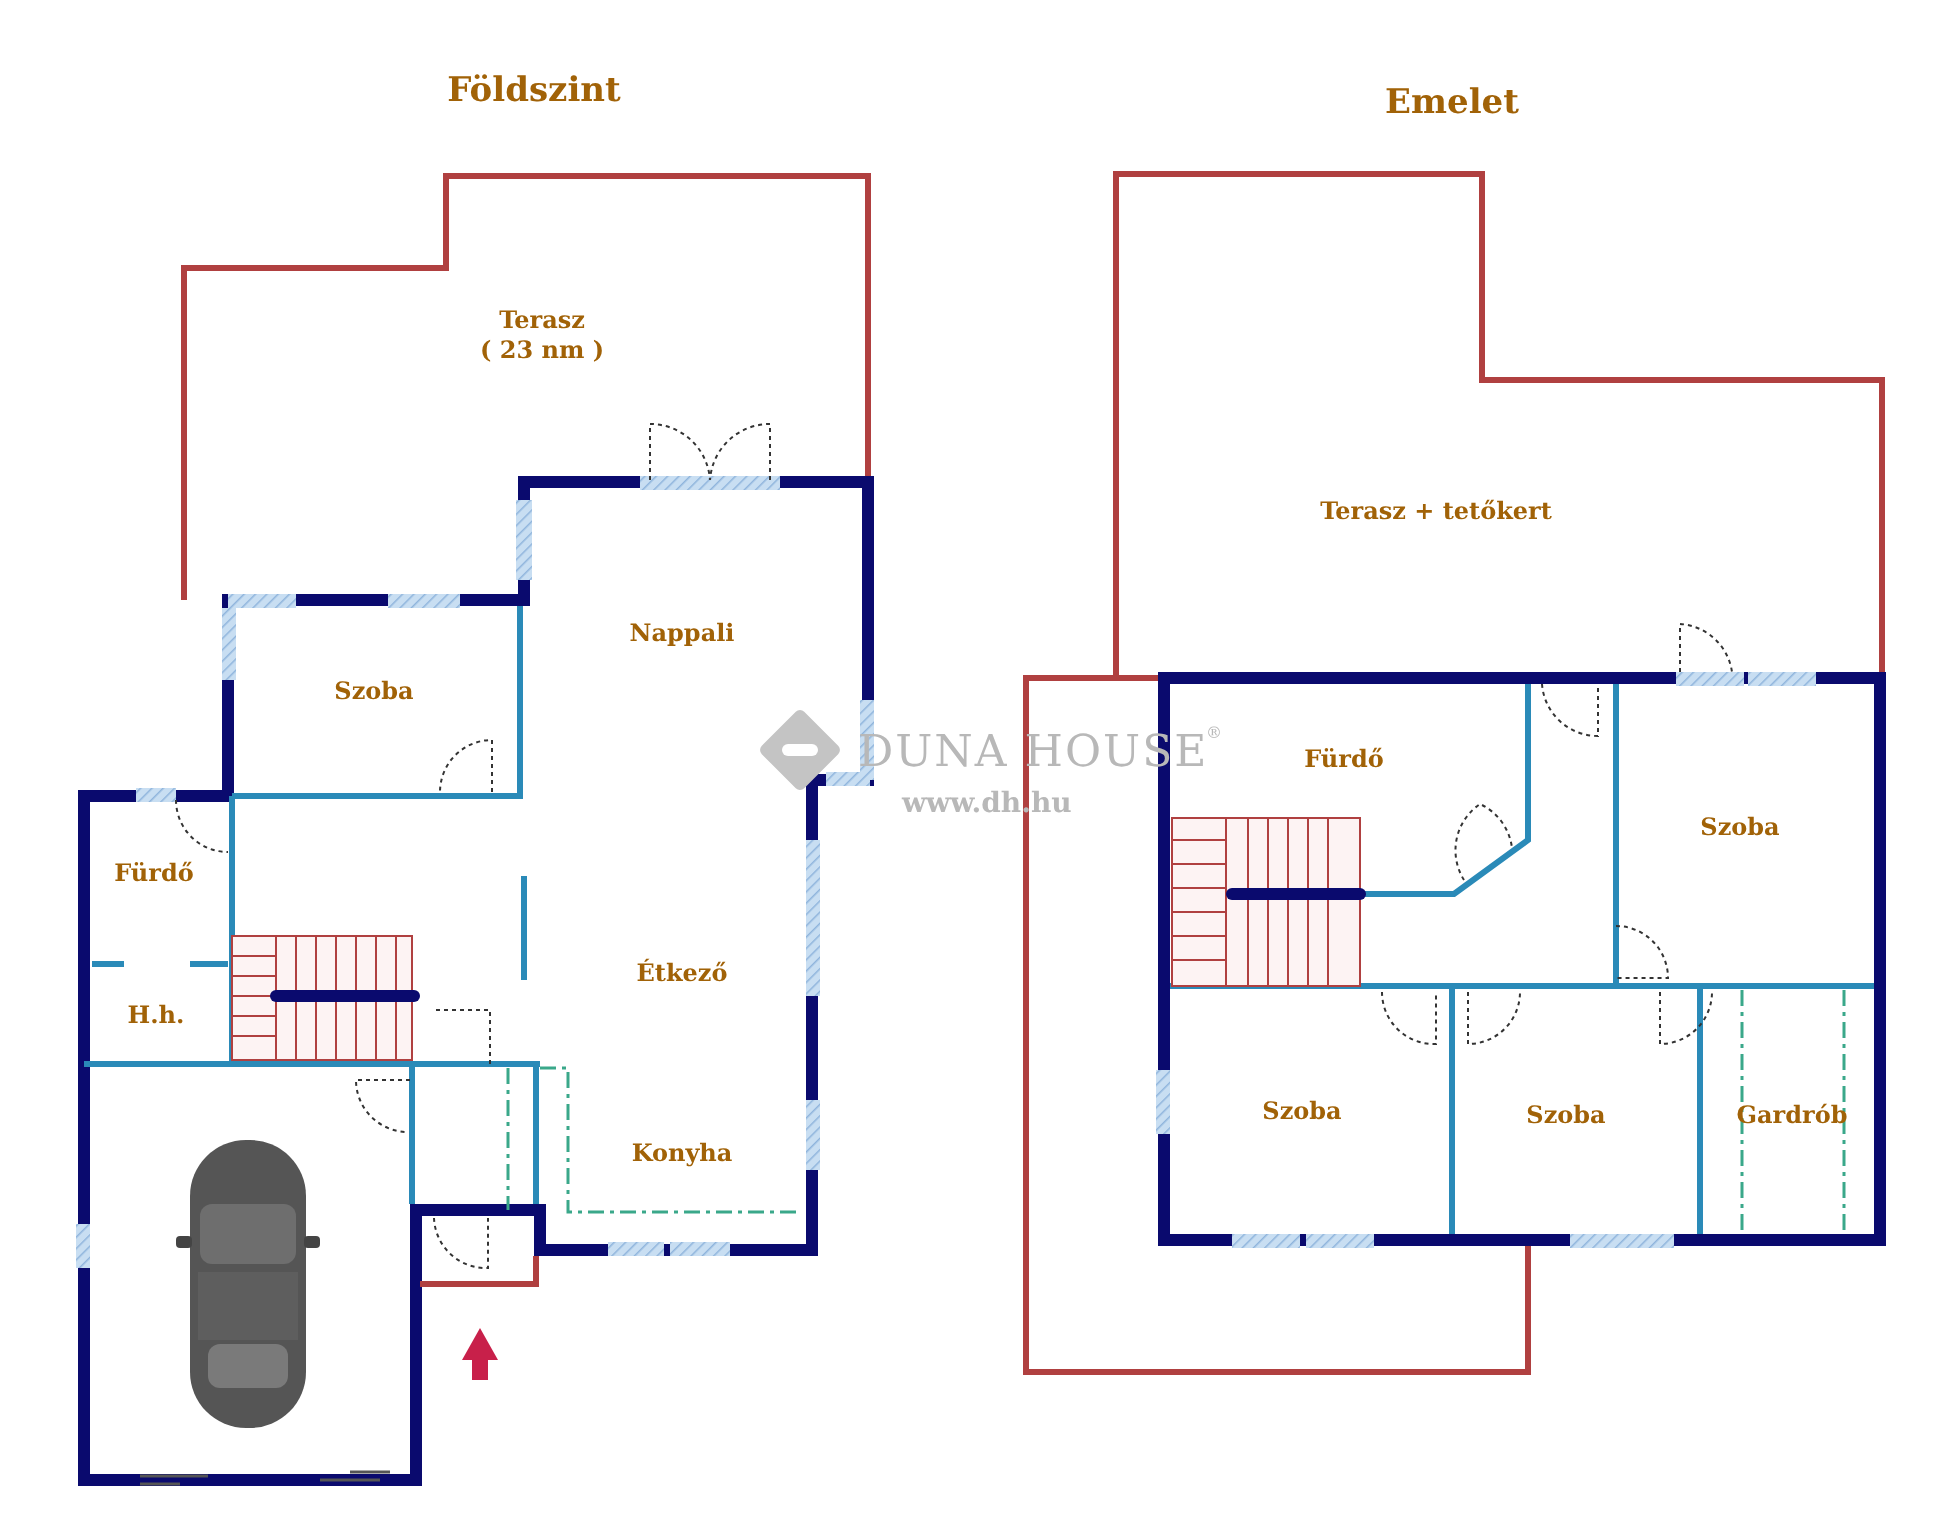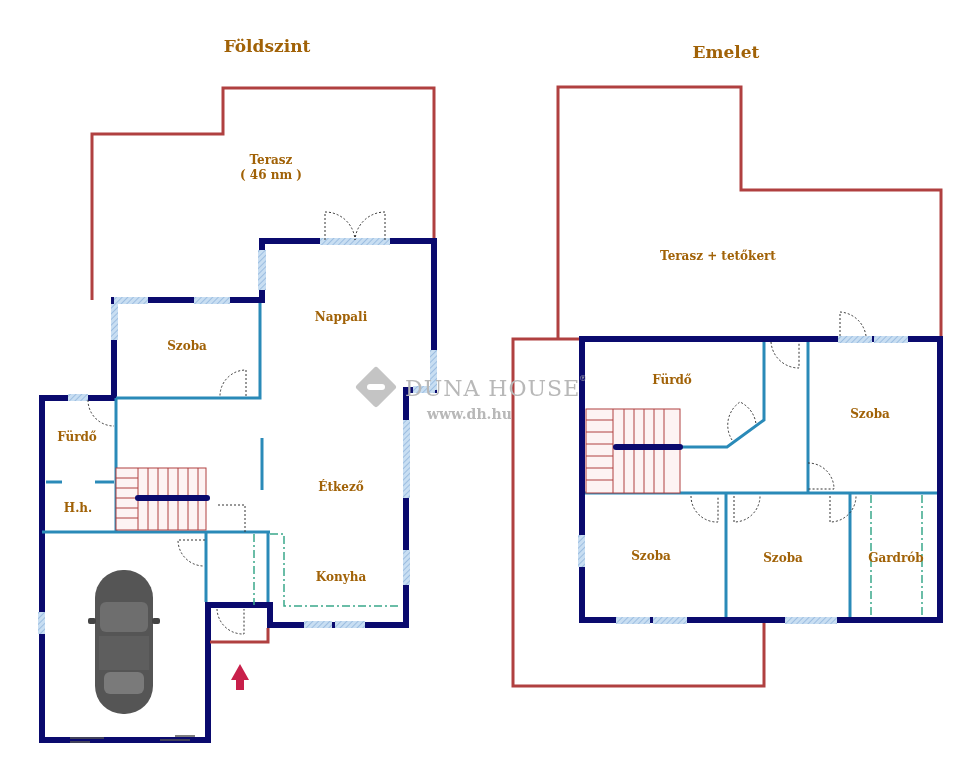--- a/index.html
+++ b/index.html
@@ -1,20 +1,20 @@
 <!DOCTYPE html>
 <html><head>
 <meta charset="utf-8">
 <style>
   html, body { margin: 0; padding: 0; background: #ffffff; }
   body { width: 971px; height: 768px; position: relative; overflow: hidden; font-family: "DejaVu Serif", serif; }
   #plan { position: absolute; left: 0; top: 0; width: 971px; height: 768px; }
   .lbl { position: absolute; font-family: "DejaVu Serif", serif; font-weight: bold; color: #a16207; font-size: 12px; white-space: nowrap; transform: translate(-50%, -50%); text-align: center; line-height: 15px; }
   .title { font-size: 17px; }
-  .wm { position: absolute; left: 357px; top: 356px; width: 240px; height: 60px; margin-top: 12px; }
+  .wm { position: absolute; left: 381px; top: 356px; width: 240px; height: 60px; }
   .wm-name { position: absolute; left: 48px; top: 8px; font-family: "DejaVu Serif", serif; font-size: 22px; color: #b8b8b8; letter-spacing: 1px; }
   .wm-url { position: absolute; left: 70px; top: 38px; font-family: "DejaVu Serif", serif; font-size: 14px; font-weight: bold; color: #b8b8b8; text-align: right; }
   .wm-logo { position: absolute; left: 4px; top: 4px; width: 30px; height: 30px; background: #c4c4c4; transform: rotate(45deg); border-radius: 3px; }
   .wm-logo::after { content: ""; position: absolute; left: 6px; top: 12px; width: 18px; height: 6px; background: #fff; border-radius: 3px; transform: rotate(-45deg); }
   .wm-reg { position: absolute; left: 222px; top: 6px; font-size: 8px; color: #b8b8b8; }
 </style>
 </head>
 <body>
 
 <svg id="plan" viewBox="0 0 971 768" xmlns="http://www.w3.org/2000/svg">
@@ -173,21 +173,21 @@
       <path d="M830,496 L830,522 A26,26 0 0 0 856,496"></path>
     </g>
   </g>
 </svg>
 
 <div class="lbl title" style="left:267px; top:46px;">Földszint</div>
 <div class="lbl title" style="left:726px; top:52px;">Emelet</div>
 
 <div class="lbl" style="left:271px; top:168px;">
   <div>Terasz</div>
-  <div>( 46 nm )</div>
+  <div>( 23 nm )</div>
 </div>
 <div class="lbl" style="left:341px; top:317px;">Nappali</div>
 <div class="lbl" style="left:187px; top:346px;">Szoba</div>
 <div class="lbl" style="left:77px; top:437px;">Fürdő</div>
 <div class="lbl" style="left:341px; top:443px;margin-top:44px;">Étkező</div>
 <div class="lbl" style="left:78px; top:508px;">H.h.</div>
 <div class="lbl" style="left:341px; top:577px;">Konyha</div>
 
 <div class="lbl" style="left:718px; top:242px;margin-top:14px;">Terasz + tetőkert</div>
 <div class="lbl" style="left:672px; top:380px;">Fürdő</div>

